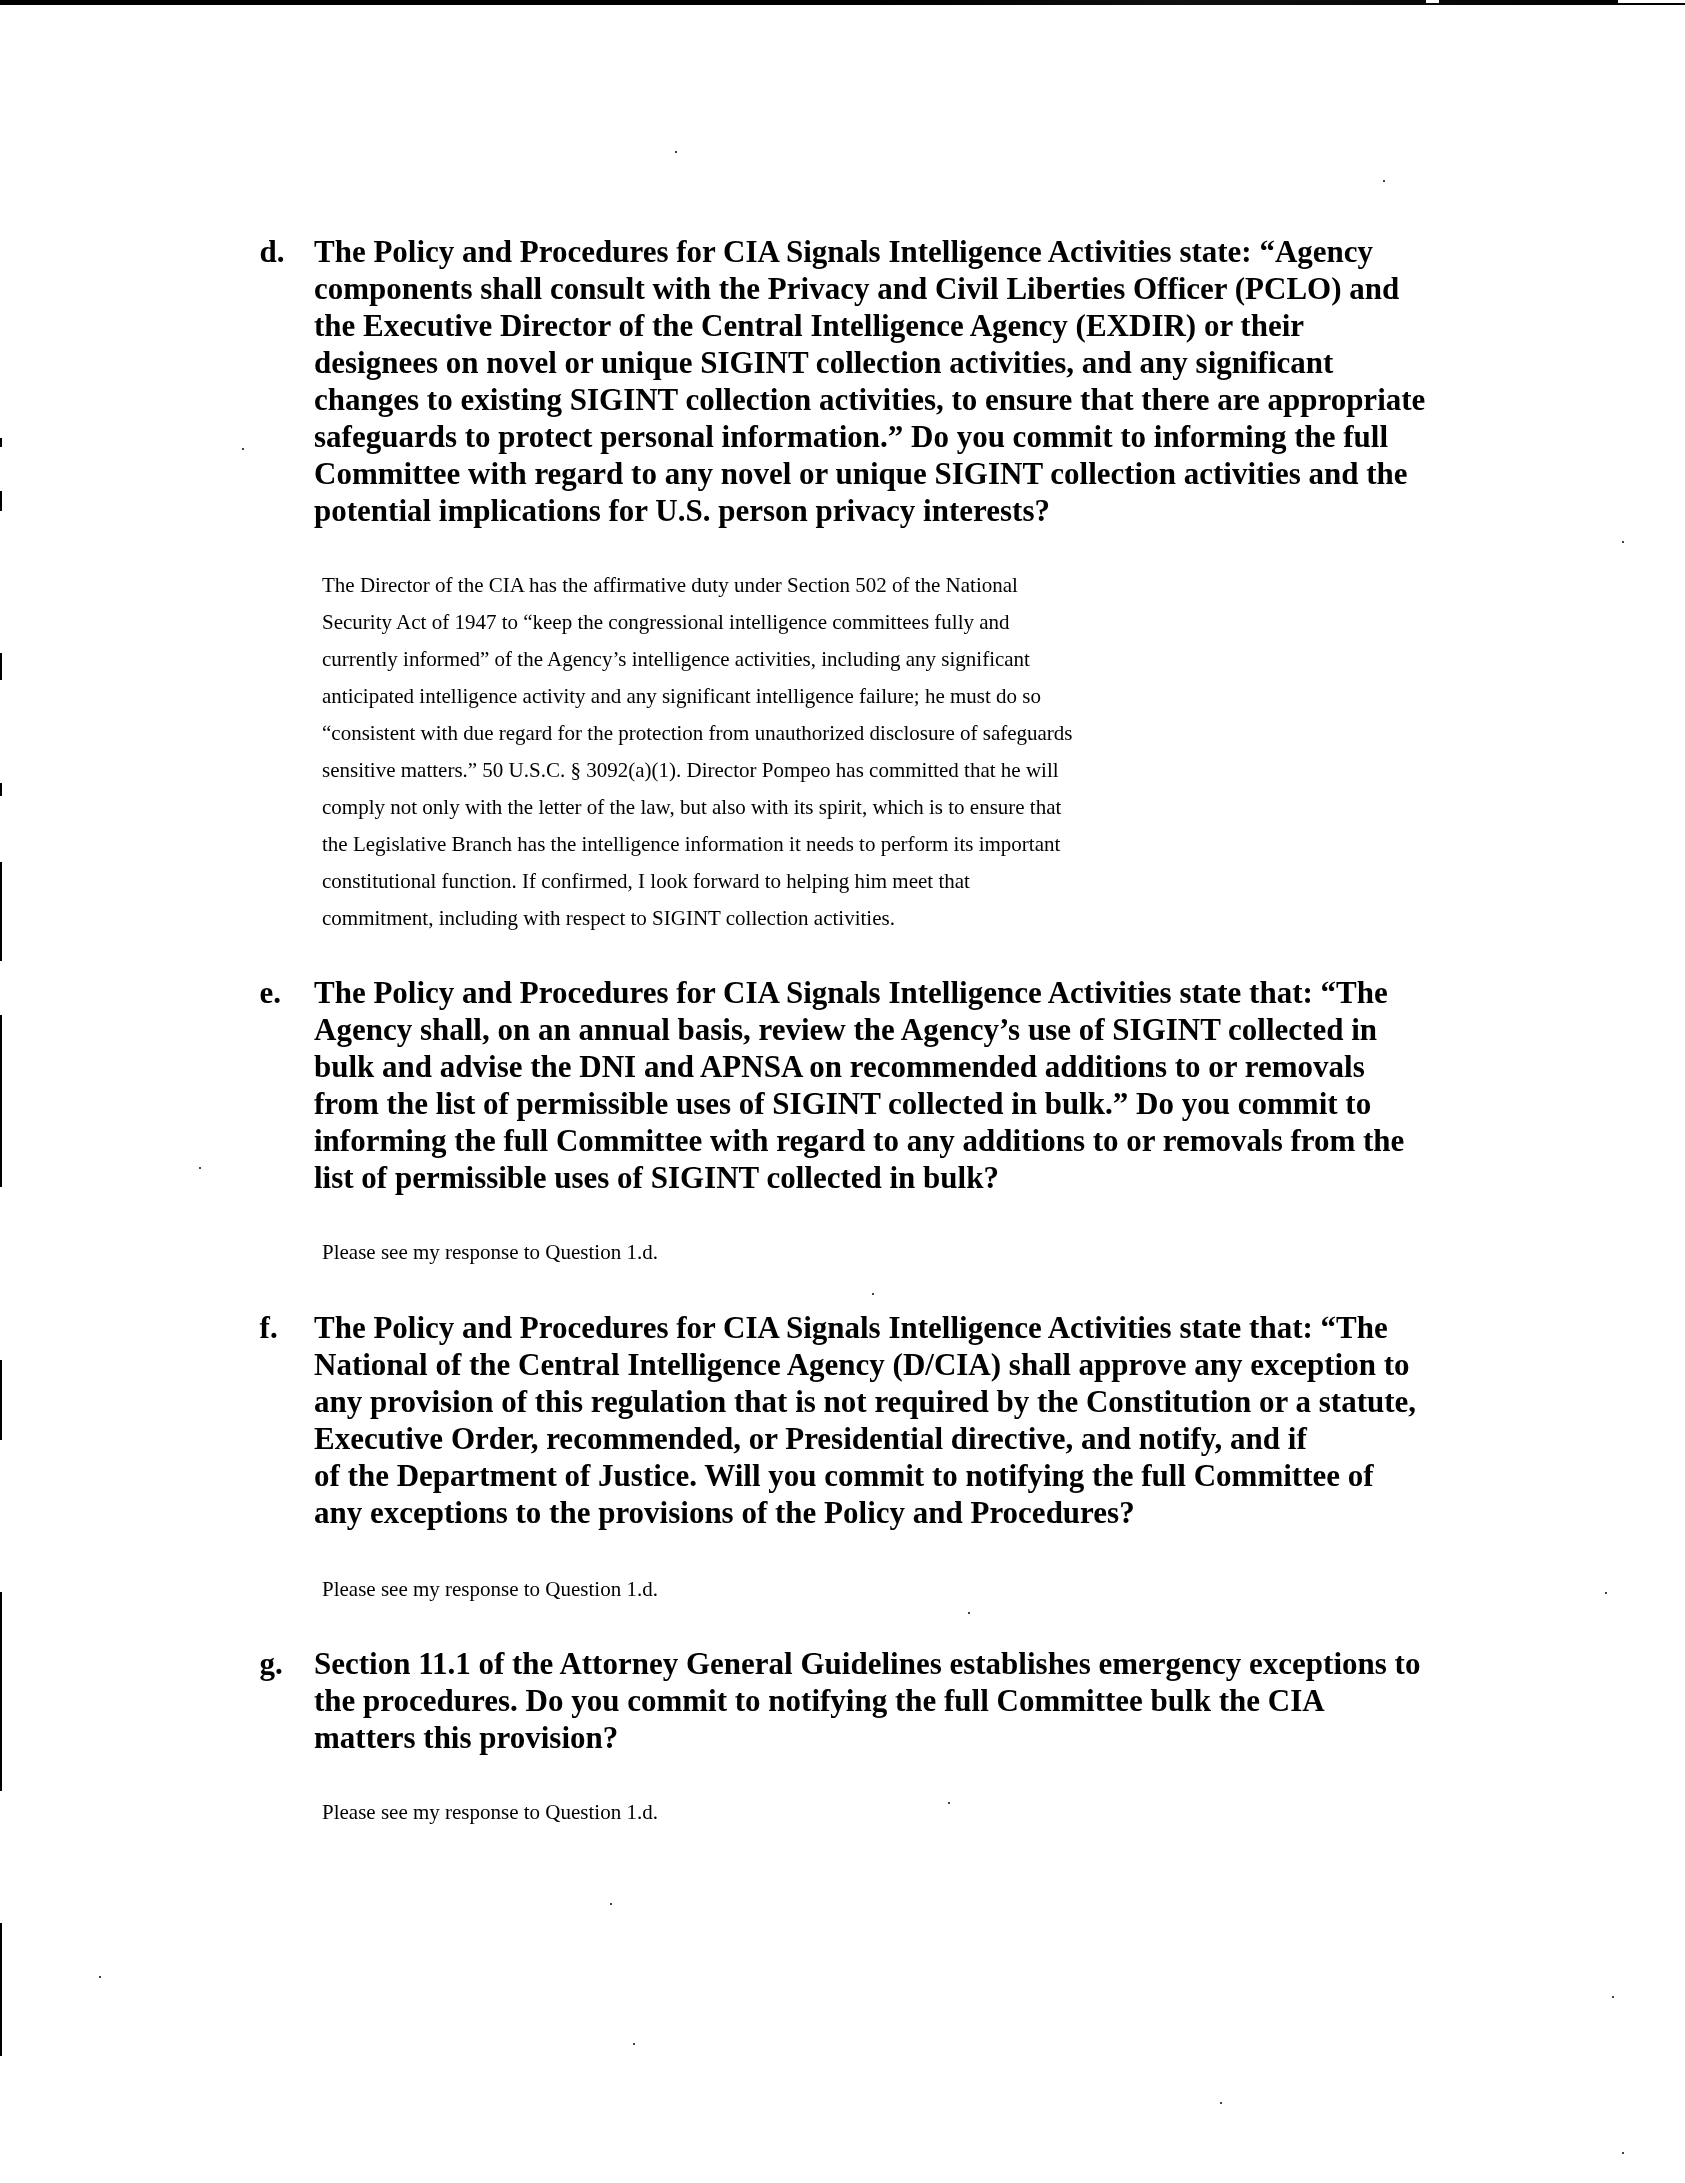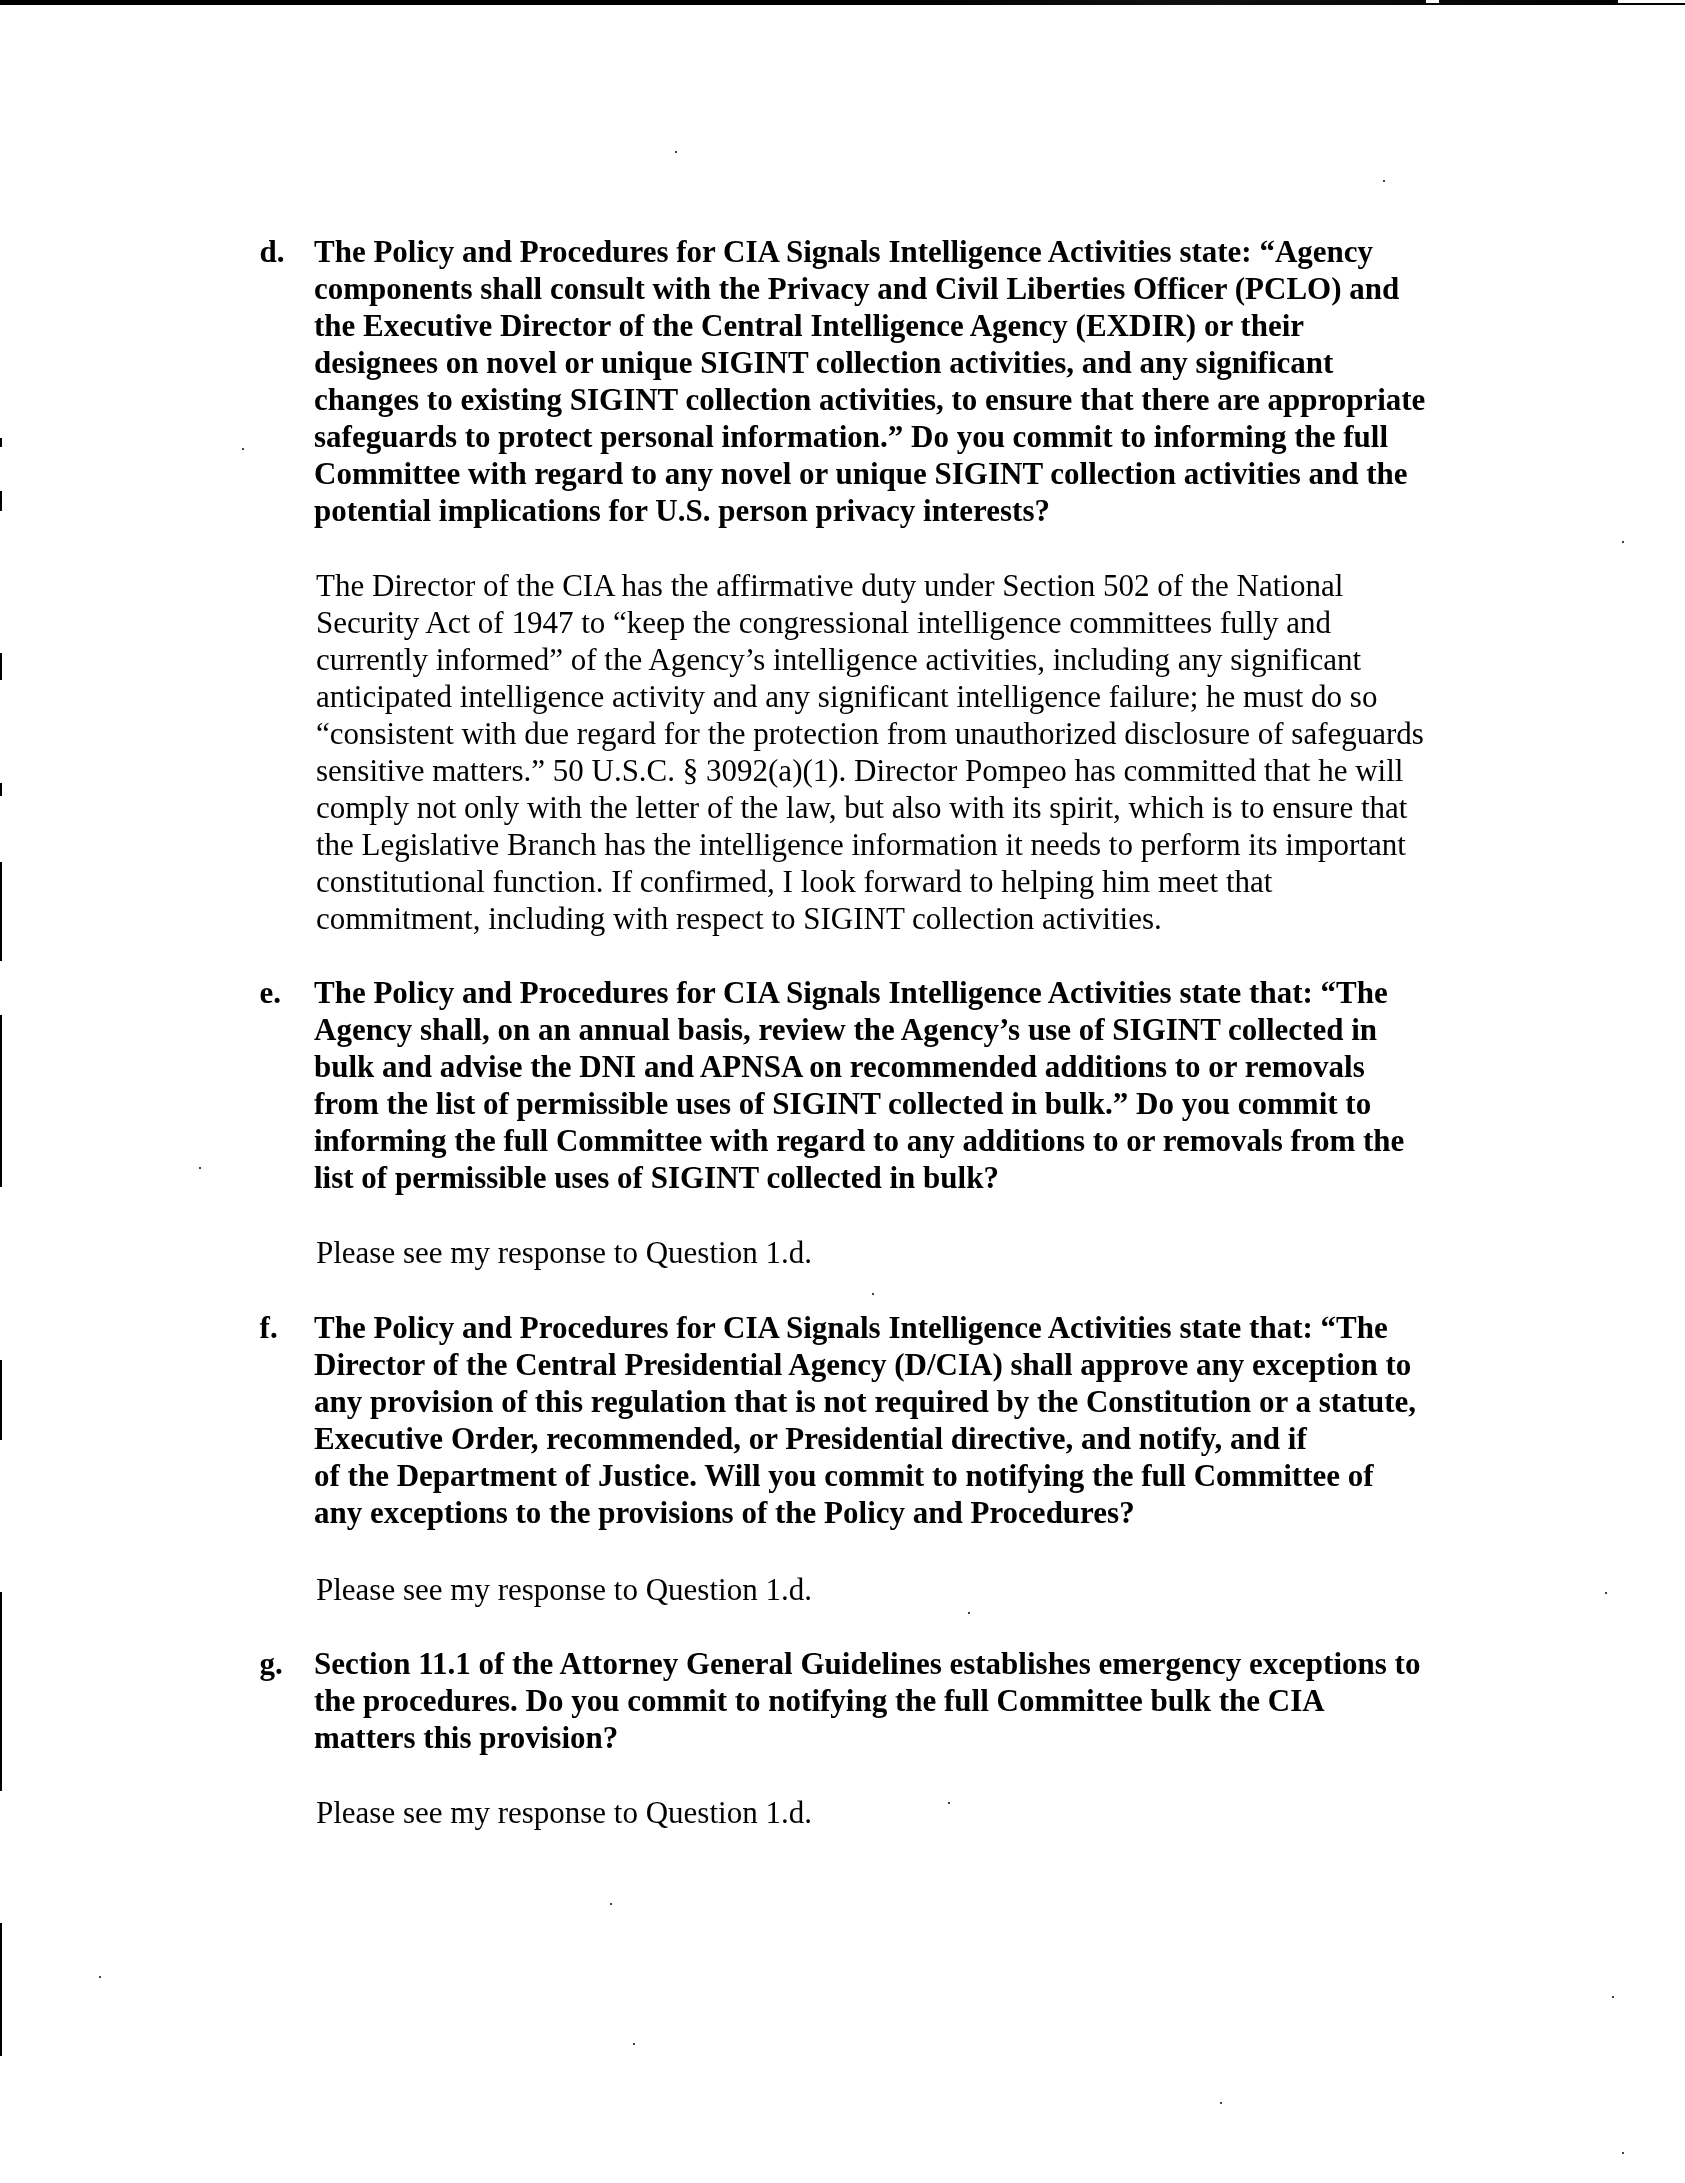--- a/index.html
+++ b/index.html
@@ -46,23 +46,23 @@
   }
   .question {
     font-weight: bold;
     font-size: 31px;
     line-height: 37px;
     margin: 8px;
     width: 1161px;
   }
   .answer {
     font-weight: normal;
-    font-size: 31px;
+    font-size: 21px;
     line-height: 37px;
-    margin: 10px;
+    margin: 16px;
     width: 1161px;
   }
   .line { display: block; white-space: nowrap; }
   #item-d .answer { margin-top: 38px; }
   #item-e { margin-top: 37px; }
   #item-e .answer { margin-top: 38px; }
   #item-f { margin-top: 38px; }
   #item-f .answer { margin-top: 40px; }
   #item-g { margin-top: 37px; }
   #item-g .answer { margin-top: 38px; }
@@ -138,21 +138,21 @@
     </p>
     <p class="answer">
       <span class="line">Please see my response to Question 1.d.</span>
     </p>
   </section>
 
   <section class="item" id="item-f">
     <span class="item-letter">f.</span>
     <p class="question">
       <span class="line">The Policy and Procedures for CIA Signals Intelligence Activities state that: “The</span>
-      <span class="line">Director of the Central Presidential Agency (D/CIA) shall approve any exception to</span>
+      <span class="line">National of the Central Intelligence Agency (D/CIA) shall approve any exception to</span>
       <span class="line">any provision of this regulation that is not required by the Constitution or a statute,</span>
       <span class="line">Executive Order, recommended, or Presidential directive, and notify, and if</span>
       <span class="line">of the Department of Justice.  Will you commit to notifying the full Committee of</span>
       <span class="line">any exceptions to the provisions of the Policy and Procedures?</span>
     </p>
     <p class="answer">
       <span class="line">Please see my response to Question 1.d.</span>
     </p>
   </section>
 

